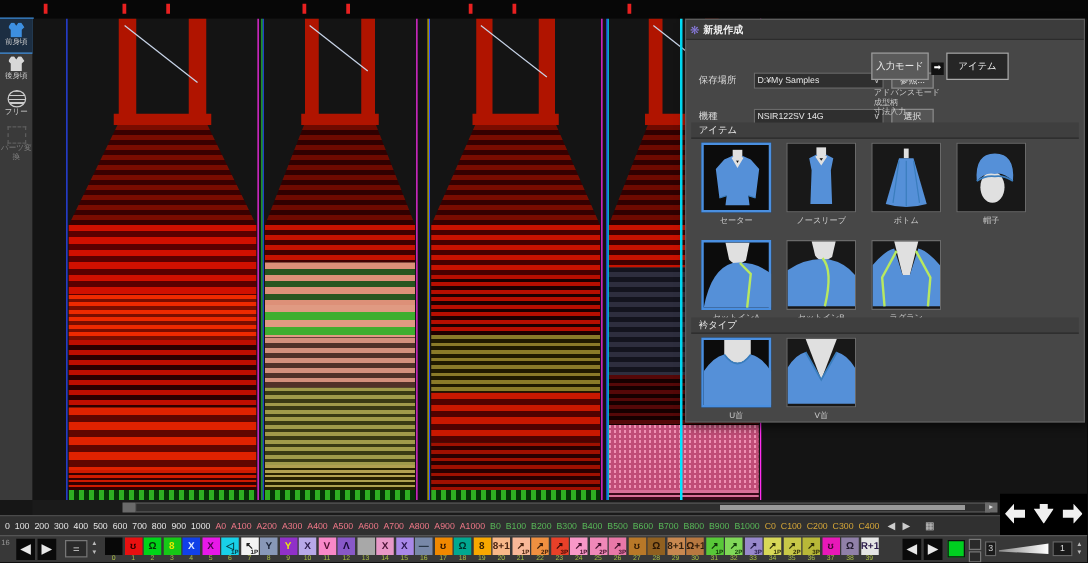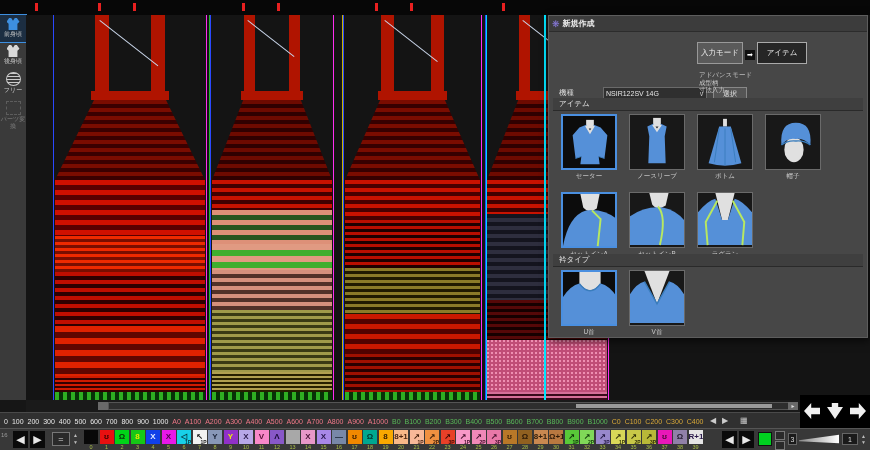--- a/index.html
+++ b/index.html
@@ -442,20 +442,28 @@
     <div id="count1">1</div>
     <span id="count-spin">▲<br>▼</span>
   </div>
 
   <div id="dialog">
     <div id="dlg-title">
       <span class="ttl-ico">❋</span>
       <span class="ttl-txt">新規作成</span>
     </div>
 
+    <div class="frow" style="top:41px">
+      <span class="flabel">保存場所</span>
+      <span class="fselect">
+        <span>D:¥My Samples</span>
+        <span class="chev">∨</span>
+      </span>
+      <span class="fbtn">参照...</span>
+    </div>
     <div class="frow" style="top:70px">
       <span class="flabel">機種</span>
       <span class="fselect">
         <span>NSIR122SV 14G</span>
         <span class="chev">∨</span>
       </span>
       <span class="fbtn">選択</span>
     </div>
 
     <span class="mode-btn" style="left:148px;top:26px;width:46px" id="btn-mode">入力モード</span>

